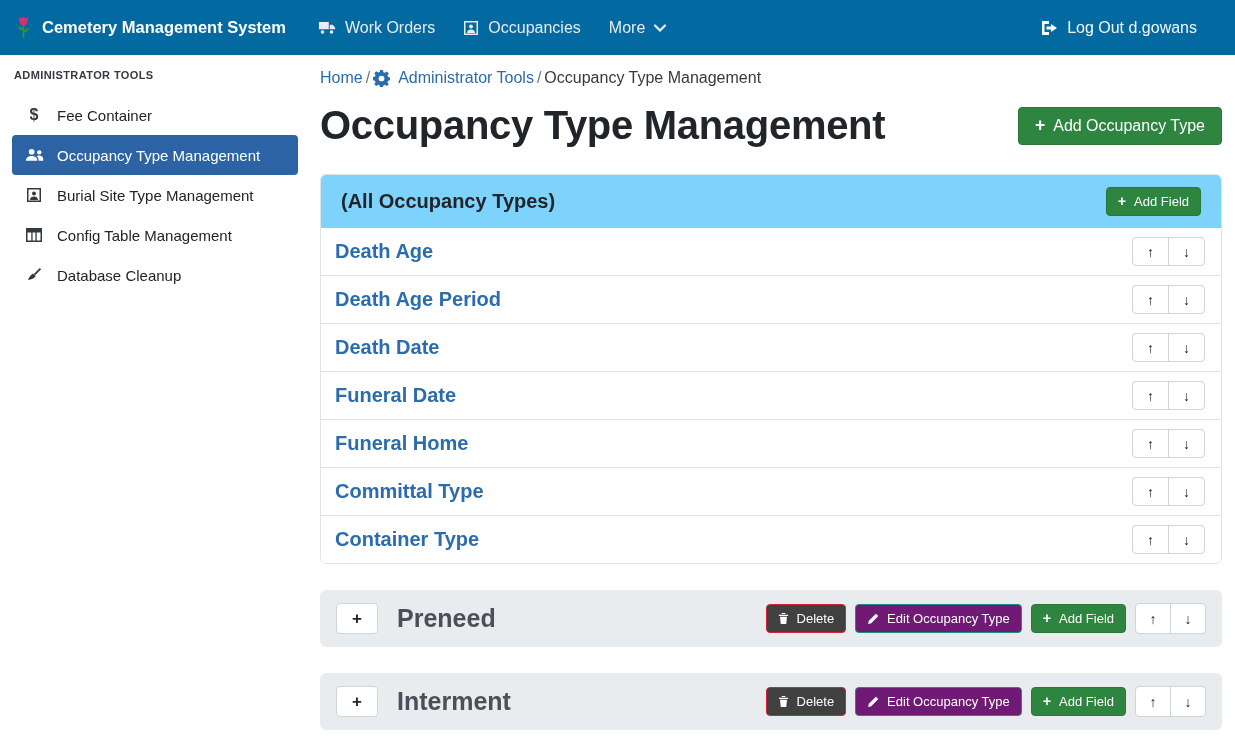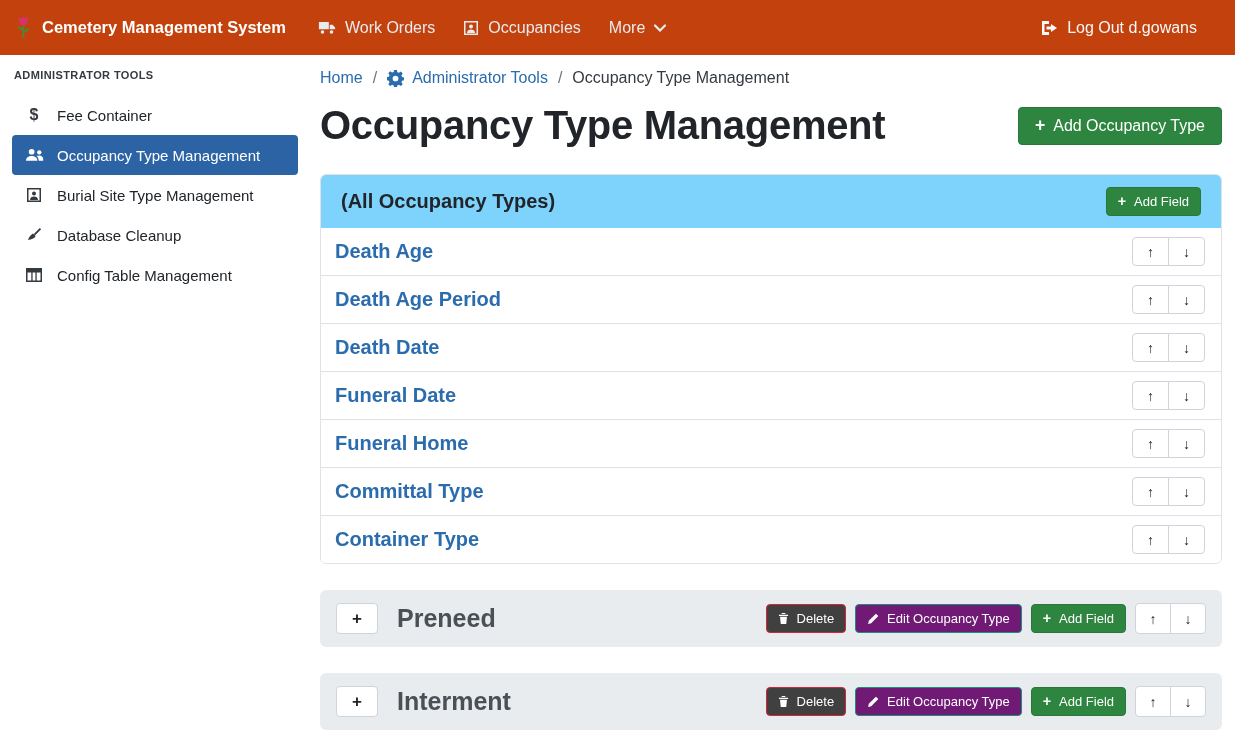--- a/index.html
+++ b/index.html
@@ -5,21 +5,21 @@
   * { box-sizing: border-box; }
   html,body { margin:0; padding:0; }
   body {
     width:1235px; height:738px; overflow:hidden;
     background:#fff;
     font-family:"Liberation Sans","DejaVu Sans",sans-serif;
     color:#212529;
   }
   
   .navbar {
-    height:55px; background:#c2410c; color:#fff;
+    height:55px; background:#0369a1; color:#fff;
     display:flex; align-items:center; padding:0 24px 0 14px;
   }
   .brand { display:flex; align-items:center; gap:9px; font-weight:700; font-size:16.5px; color:#fff; margin-right:18px; white-space:nowrap; }
   .nav-link {
     display:flex; align-items:center; gap:9px; color:#e9ecef;
     font-size:16px; padding:8px 14px; text-decoration:none; white-space:nowrap; cursor:pointer;
   }
   .nav-link svg { flex:0 0 auto; }
   .logout { margin-left:auto; color:#f8f9fa; }
   
@@ -31,21 +31,21 @@
   }
   .side-item {
     display:flex; align-items:center; gap:13px; height:40px; padding:0 12px;
     border-radius:4px; color:#212529; font-size:15px; text-decoration:none; cursor:pointer;
   }
   .s-icon { width:20px; display:flex; justify-content:center; align-items:center; color:#343a40; font-weight:700; }
   .side-item.active { background:#2c63a5; color:#fff; }
   .side-item.active .s-icon { color:#fff; }
   
   .main { flex:1; padding:14px 13px 0 10px; overflow:hidden; }
-  .breadcrumb { display:flex; align-items:center; gap:10px; font-size:16px; color:#6c757d; }
+  .breadcrumb { display:flex; align-items:center; gap:3px; font-size:16px; color:#6c757d; }
   .breadcrumb a { color:#2a6cad; text-decoration:none; display:flex; align-items:center; gap:8px; cursor:pointer; }
   .bc-current { color:#343a40; }
   .page-head { display:flex; align-items:center; justify-content:space-between; margin-top:16px; }
   h1 { font-size:40px; font-weight:600; color:#212529; margin:0; letter-spacing:-.3px; }
   
   .btn {
     display:inline-flex; align-items:center; gap:8px; border-radius:4px;
     border:1px solid transparent; cursor:pointer; font-family:inherit; white-space:nowrap;
   }
   .btn-green { background:#2e8540; border-color:#29783a; color:#fff; }
@@ -174,35 +174,35 @@
           <path fill-rule="evenodd" d="M1 1 h14 v14 H1 Z M2.5 2.5 v11 h11 v-11 Z"></path>
           <circle cx="8" cy="6.5" r="2"></circle>
           <path d="M4 13 c0-2.6 1.8-3.6 4-3.6 s4 1 4 3.6 Z"></path>
         </svg>
       </span>
       <span>Burial Site Type Management</span>
     </a>
 
     <a class="side-item">
       <span class="s-icon">
+        <svg width="16" height="14" viewBox="0 0 16 14" fill="currentColor">
+          <path fill-rule="evenodd" d="M0 0 h16 v14 H0 Z M1.5 4.5 v8 h3.8 v-8 Z M6.6 4.5 v8 h2.8 v-8 Z M10.7 4.5 v8 h3.8 v-8 Z"></path>
+        </svg>
+      </span>
+      <span>Config Table Management</span>
+    </a>
+
+    <a class="side-item">
+      <span class="s-icon">
         <svg width="16" height="16" viewBox="0 0 16 16" fill="currentColor">
           <path d="M13.8 1 l1.3 1.3 -6 6 -1.3 -1.3 Z"></path>
           <path d="M7 6.4 l2.7 2.7 c-1.5 2.6-4.1 3.7-7.7 4 1-3.1 2.5-5.2 5-6.7 Z"></path>
         </svg>
       </span>
       <span>Database Cleanup</span>
-    </a>
-
-    <a class="side-item">
-      <span class="s-icon">
-        <svg width="16" height="14" viewBox="0 0 16 14" fill="currentColor">
-          <path fill-rule="evenodd" d="M0 0 h16 v14 H0 Z M1.5 4.5 v8 h3.8 v-8 Z M6.6 4.5 v8 h2.8 v-8 Z M10.7 4.5 v8 h3.8 v-8 Z"></path>
-        </svg>
-      </span>
-      <span>Config Table Management</span>
     </a>
   </aside>
 
   <main class="main">
 
     <div class="breadcrumb">
       <a>Home</a>
       <span>/</span>
       <a>
         <span style="display:flex;">

